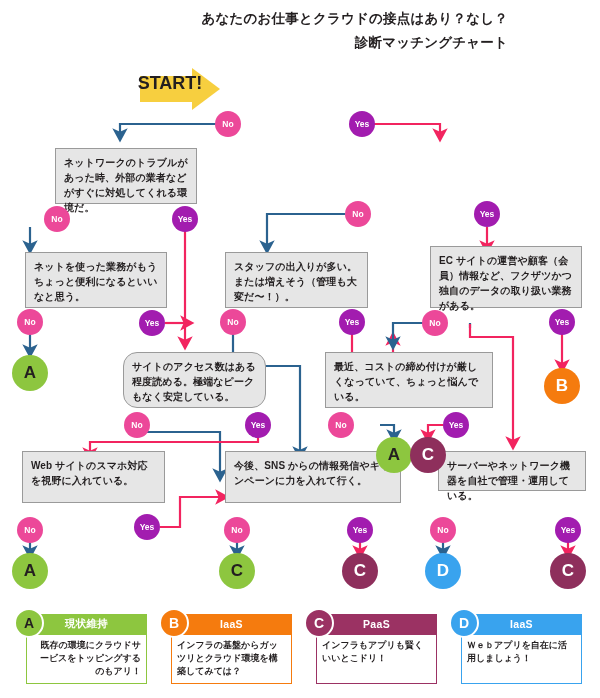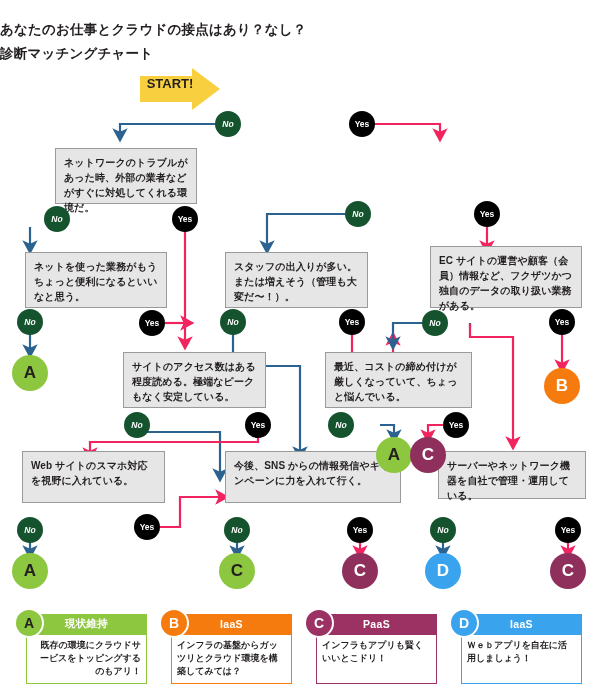--- a/index.html
+++ b/index.html
@@ -4,21 +4,21 @@
 <style>
   html,body{margin:0;padding:0;background:#ffffff;}
   body{
     font-family:"Liberation Sans","DejaVu Sans",sans-serif;
     width:600px;height:698px;position:relative;overflow:hidden;
     color:#231f20;
   }
   #stage{position:absolute;left:0;top:0;width:600px;height:698px;}
   #svg-layer{position:absolute;left:0;top:0;width:600px;height:698px;}
 
-  .title-wrap{position:absolute;left:0;top:18px;width:508px;text-align:left;}
+  .title-wrap{position:absolute;left:0;top:7px;width:508px;text-align:right;}
   .title-line{font-size:13.5px;font-weight:700;letter-spacing:.2px;line-height:24px;}
 
   
   .qbox{
     position:absolute;
     box-sizing:border-box;
     background:#e6e6e6;
     border:1px solid #9a9a9a;
     font-size:10px;
     line-height:15px;
@@ -34,31 +34,31 @@
     position:absolute;left:0;top:8px;width:54px;height:26px;background:#f7cf3f;
   }
   .start-arrow .head{
     position:absolute;left:52px;top:0;width:0;height:0;
     border-top:21px solid transparent;border-bottom:21px solid transparent;
     border-left:28px solid #f7cf3f;
   }
   .start-arrow .label{
     position:absolute;left:3px;top:8px;width:54px;height:14px;
     display:flex;align-items:center;justify-content:center;
-    font-size:13px;font-weight:700;color:#231f20;
+    font-size:18px;font-weight:700;color:#231f20;
   }
 
   
   .pill{
     position:absolute;width:26px;height:26px;border-radius:50%;
     display:flex;align-items:center;justify-content:center;
     font-size:8.5px;font-weight:700;color:#ffffff;
   }
-  .pill.no{background:#14532d;font-style:italic;}
-  .pill.yes{background:#000000;}
+  .pill.no{background:#ec4899;}
+  .pill.yes{background:#a21caf;}
 
   
   .rcircle{
     position:absolute;width:36px;height:36px;border-radius:50%;
     display:flex;align-items:center;justify-content:center;
     font-size:17px;font-weight:700;
   }
   .rc-A{background:#8dc63f;color:#231f20;}
   .rc-B{background:#f57b0e;color:#ffffff;}
   .rc-C{background:#8e2f5c;color:#ffffff;}
@@ -179,29 +179,29 @@
 
   <div class="qbox" style="left:55px;top:148px;width:142px;height:56px;">ネットワークのトラブルがあった時、外部の業者などがすぐに対処してくれる環境だ。</div>
 
 
   <div class="qbox" style="left:25px;top:252px;width:142px;height:56px;">ネットを使った業務がもうちょっと便利になるといいなと思う。</div>
 
   <div class="qbox" style="left:225px;top:252px;width:143px;height:56px;">スタッフの出入りが多い。または増えそう（管理も大変だ〜！）。</div>
 
   <div class="qbox" style="left:430px;top:246px;width:152px;height:62px;">EC サイトの運営や顧客（会員）情報など、フクザツかつ独自のデータの取り扱い業務がある。</div>
 
-  <div class="qbox" style="left:123px;top:352px;width:143px;height:56px;">サイトのアクセス数はある程度読める。極端なピークもなく安定している。</div>
-
-  <div class="qbox" style="left:325px;top:352px;width:147px;height:56px;">最近、コストの締め付けが厳しくなっていて、ちょっと悩んでいる。</div>
+  <div class="qbox" style="left:123px;top:352px;width:143px;height:56px;border-radius:14px;">サイトのアクセス数はある程度読める。極端なピークもなく安定している。</div>
+
+  <div class="qbox" style="left:325px;top:352px;width:168px;height:56px;">最近、コストの締め付けが厳しくなっていて、ちょっと悩んでいる。</div>
 
   <div class="qbox" style="left:22px;top:451px;width:143px;height:52px;">Web サイトのスマホ対応を視野に入れている。</div>
 
   <div class="qbox" style="left:225px;top:451px;width:176px;height:52px;">今後、SNS からの情報発信やキャンペーンに力を入れて行く。</div>
 
-  <div class="qbox" style="left:438px;top:451px;width:148px;height:48px;">サーバーやネットワーク機器を自社で管理・運用している。</div>
+  <div class="qbox" style="left:438px;top:451px;width:148px;height:40px;">サーバーやネットワーク機器を自社で管理・運用している。</div>
 
   <div class="pill no" style="left:215px;top:111px;">No</div>
   <div class="pill yes" style="left:349px;top:111px;">Yes</div>
 
   <div class="pill no" style="left:44px;top:206px;">No</div>
   <div class="pill yes" style="left:172px;top:206px;">Yes</div>
 
   <div class="pill no" style="left:345px;top:201px;">No</div>
   <div class="pill yes" style="left:474px;top:201px;">Yes</div>
 

